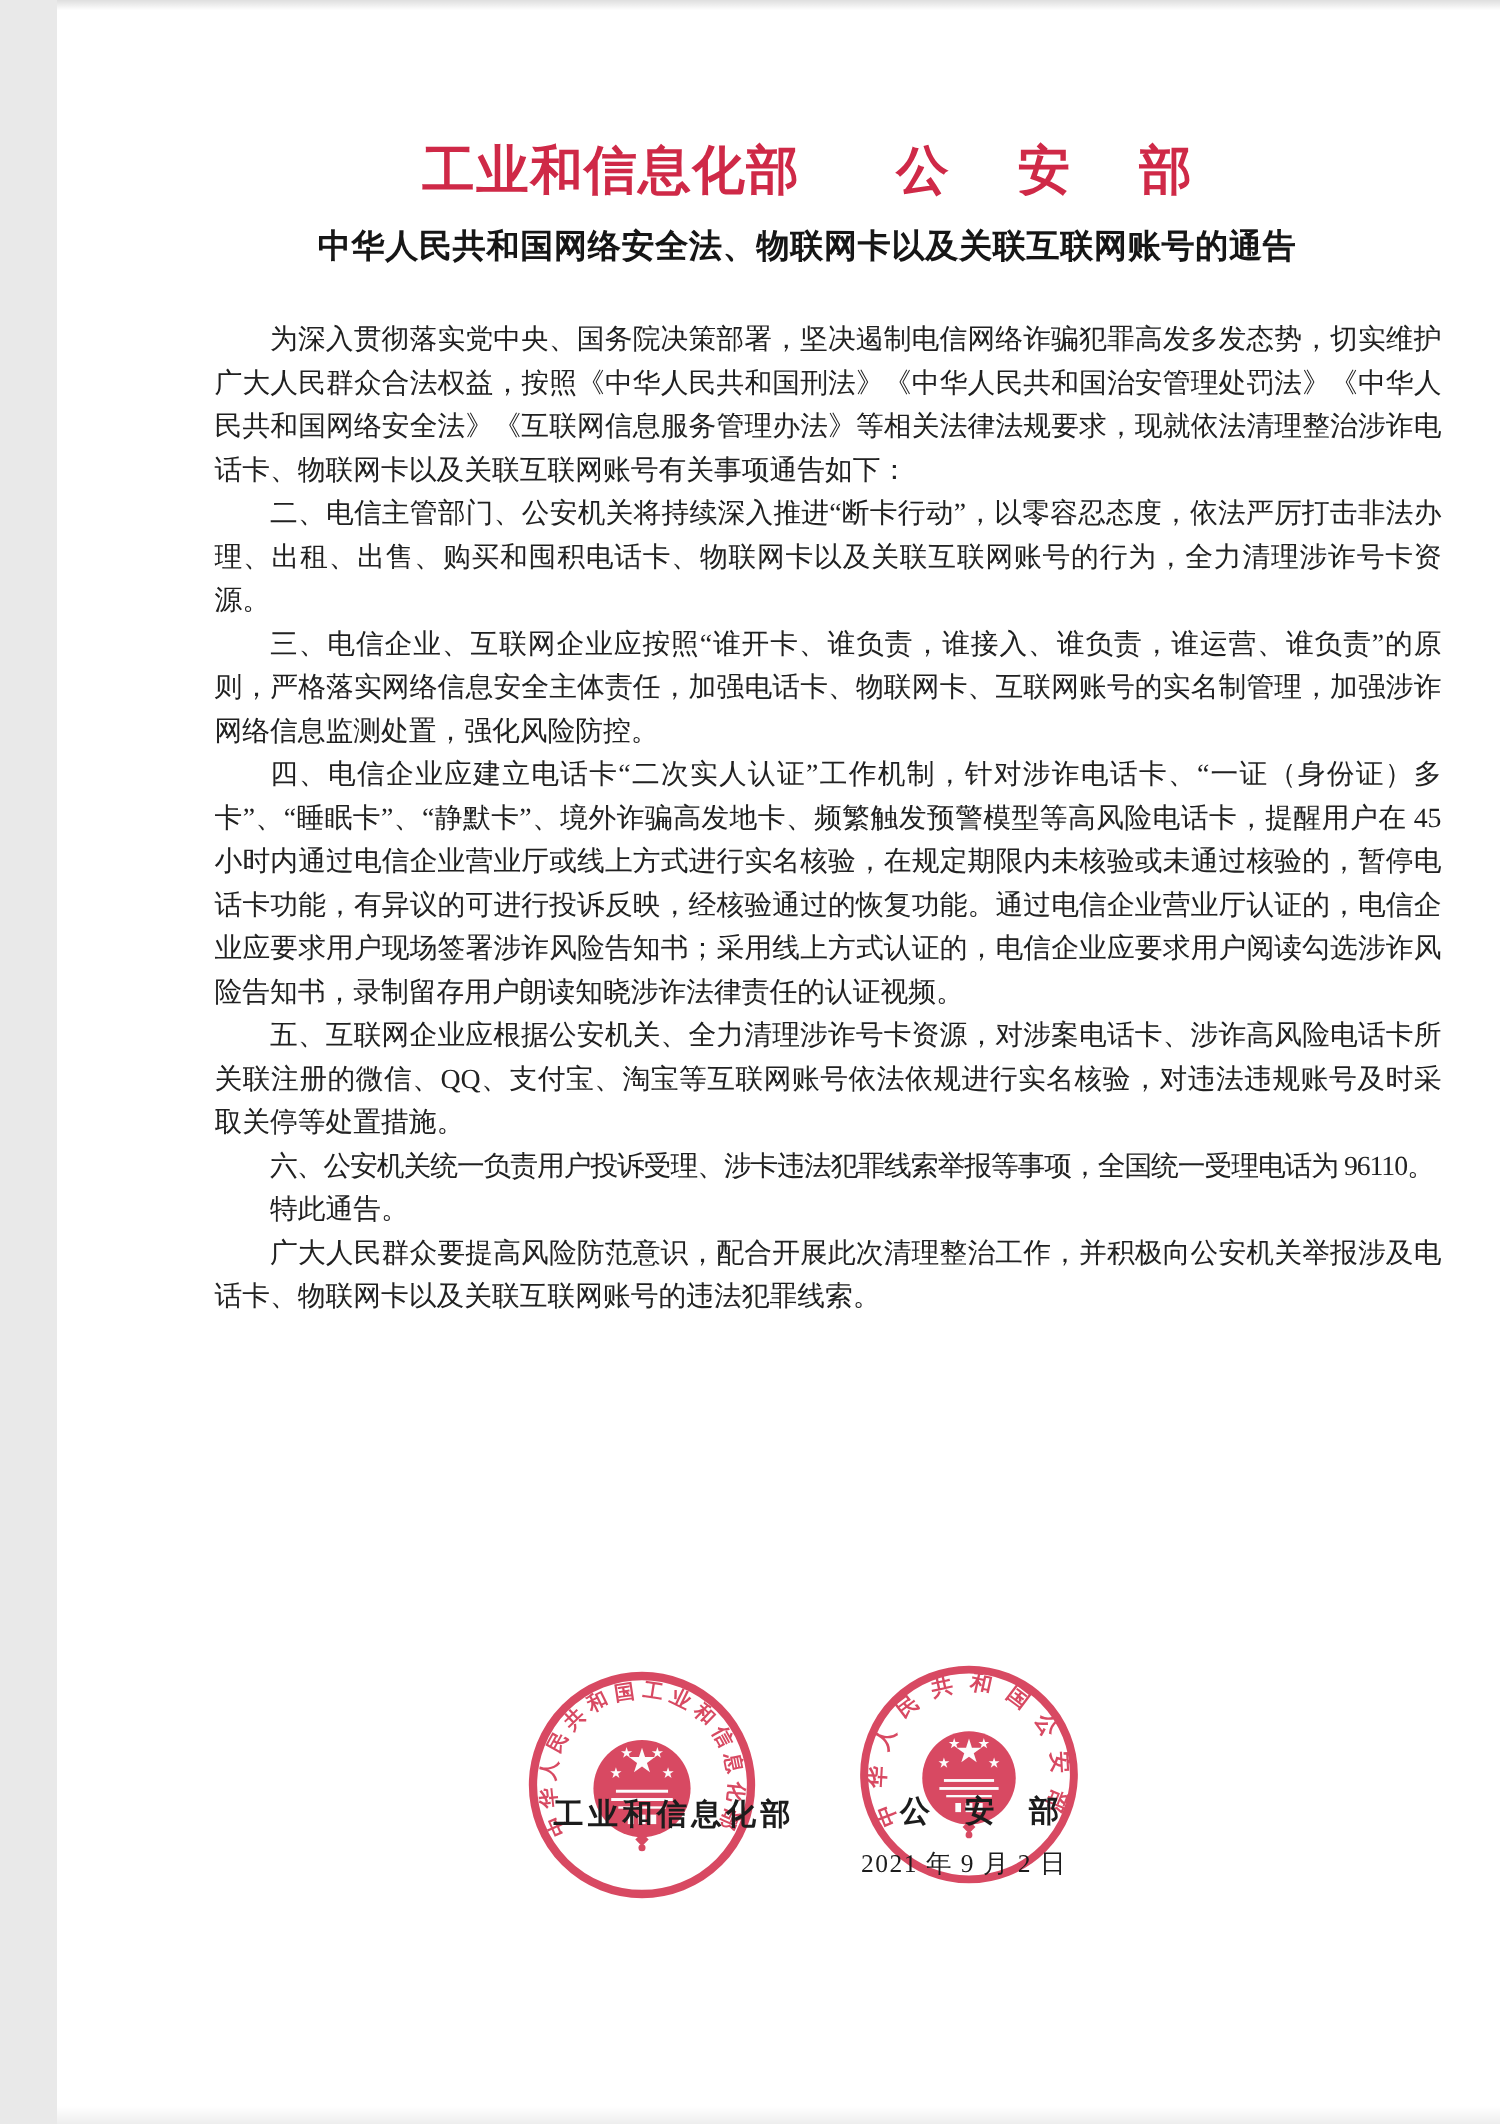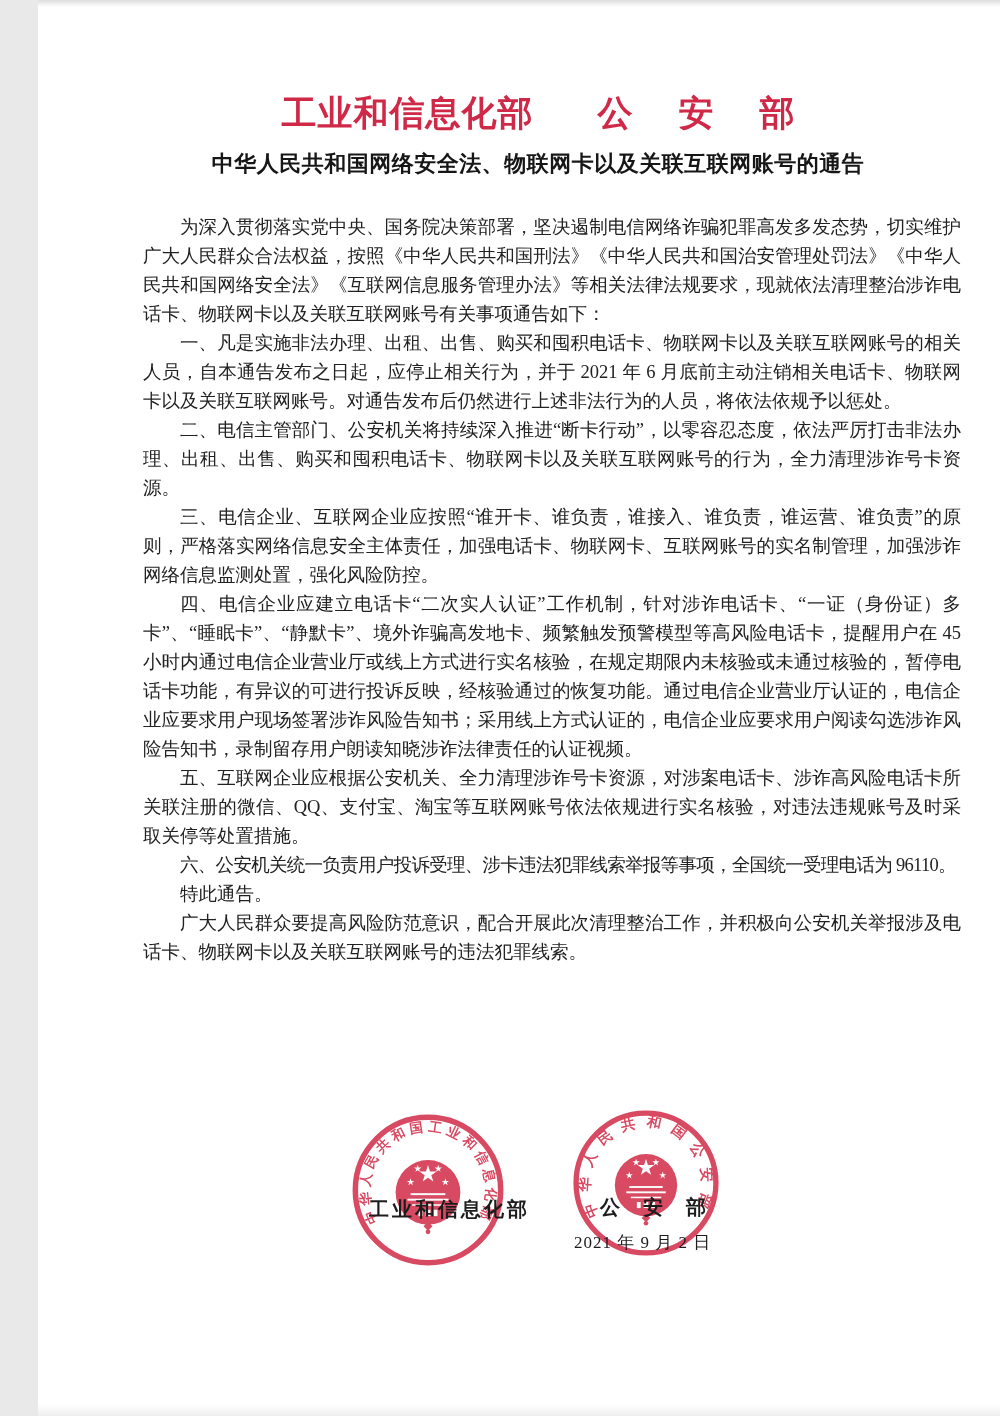--- a/index.html
+++ b/index.html
@@ -73,21 +73,20 @@
   <div class="scan-bottom"></div>
 
   <div class="ministries">
     <span>工业和信息化部</span><span class="ministry-right">公安部</span>
   </div>
 
   <div class="doc-title">中华人民共和国网络安全法、物联网卡以及关联互联网账号的通告</div>
 
   <div class="body-text">
     <p>为深入贯彻落实党中央、国务院决策部署，坚决遏制电信网络诈骗犯罪高发多发态势，切实维护广大人民群众合法权益，按照《中华人民共和国刑法》《中华人民共和国治安管理处罚法》《中华人民共和国网络安全法》《互联网信息服务管理办法》等相关法律法规要求，现就依法清理整治涉诈电话卡、物联网卡以及关联互联网账号有关事项通告如下：</p>
-    <p>一、凡是实施非法办理、出租、出售、购买和囤积电话卡、物联网卡以及关联互联网账号的相关人员，自本通告发布之日起，应停止相关行为，并于 2021 年 6 月底前主动注销相关电话卡、物联网卡以及关联互联网账号。对通告发布后仍然进行上述非法行为的人员，将依法依规予以惩处。</p>
     <p>二、电信主管部门、公安机关将持续深入推进“断卡行动”，以零容忍态度，依法严厉打击非法办理、出租、出售、购买和囤积电话卡、物联网卡以及关联互联网账号的行为，全力清理涉诈号卡资源。</p>
     <p>三、电信企业、互联网企业应按照“谁开卡、谁负责，谁接入、谁负责，谁运营、谁负责”的原则，严格落实网络信息安全主体责任，加强电话卡、物联网卡、互联网账号的实名制管理，加强涉诈网络信息监测处置，强化风险防控。</p>
     <p>四、电信企业应建立电话卡“二次实人认证”工作机制，针对涉诈电话卡、“一证（身份证）多卡”、“睡眠卡”、“静默卡”、境外诈骗高发地卡、频繁触发预警模型等高风险电话卡，提醒用户在 45 小时内通过电信企业营业厅或线上方式进行实名核验，在规定期限内未核验或未通过核验的，暂停电话卡功能，有异议的可进行投诉反映，经核验通过的恢复功能。通过电信企业营业厅认证的，电信企业应要求用户现场签署涉诈风险告知书；采用线上方式认证的，电信企业应要求用户阅读勾选涉诈风险告知书，录制留存用户朗读知晓涉诈法律责任的认证视频。</p>
     <p>五、互联网企业应根据公安机关、全力清理涉诈号卡资源，对涉案电话卡、涉诈高风险电话卡所关联注册的微信、QQ、支付宝、淘宝等互联网账号依法依规进行实名核验，对违法违规账号及时采取关停等处置措施。</p>
     <p class="tight">六、公安机关统一负责用户投诉受理、涉卡违法犯罪线索举报等事项，全国统一受理电话为 96110。</p>
     <p>特此通告。</p>
     <p>广大人民群众要提高风险防范意识，配合开展此次清理整治工作，并积极向公安机关举报涉及电话卡、物联网卡以及关联互联网账号的违法犯罪线索。</p>
   </div>
 
   <div class="seal seal-left">

